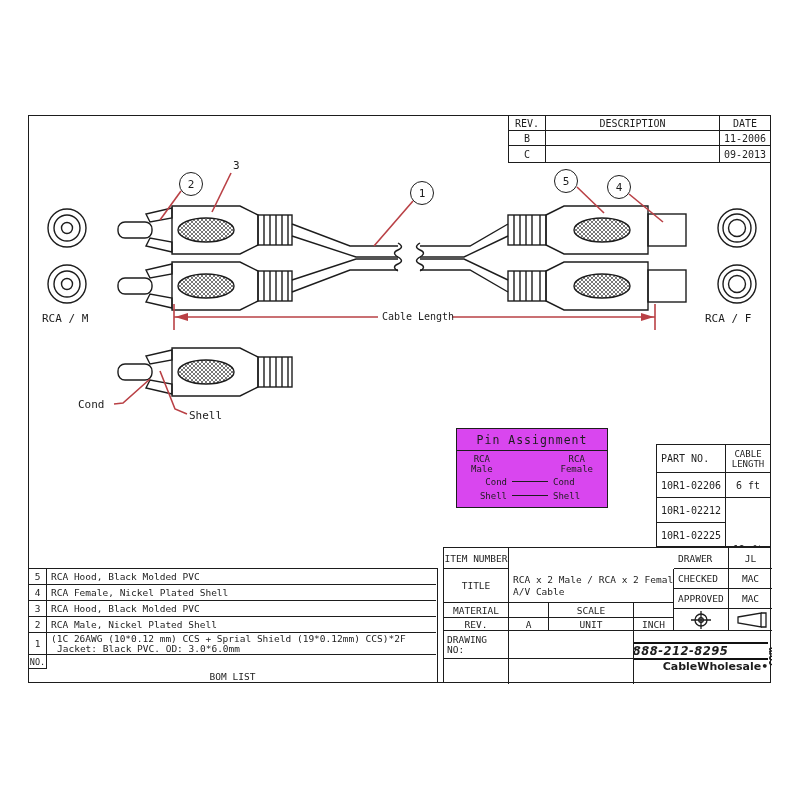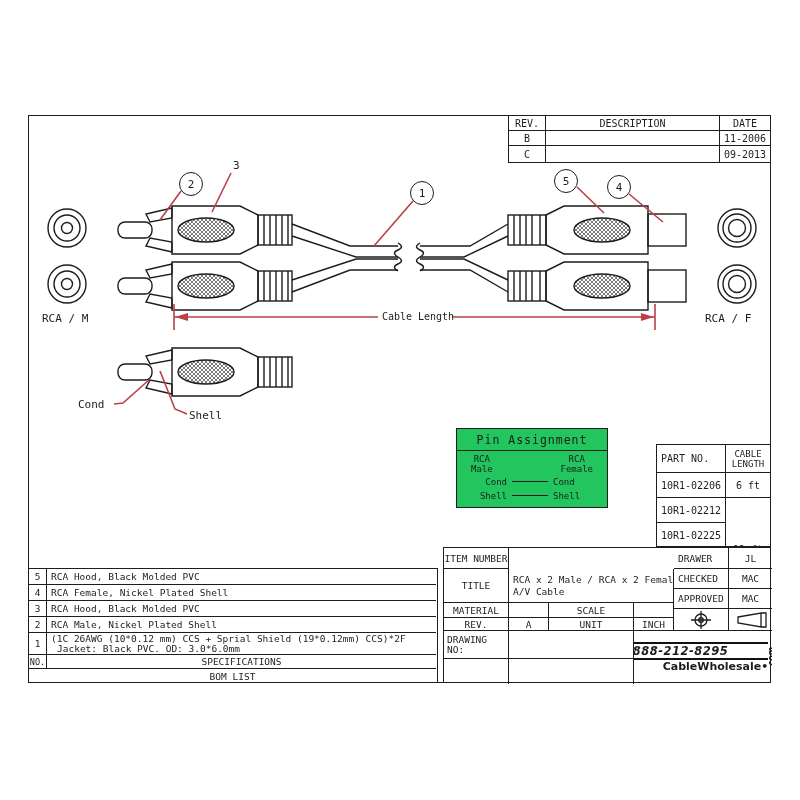--- a/index.html
+++ b/index.html
@@ -12,21 +12,21 @@
   .br{border-right:1px solid #1d1d1d;}
   .bb{border-bottom:1px solid #1d1d1d;}
   .left{justify-content:flex-start;padding-left:4px;}
   
   #rev-table{left:508px;top:115px;width:263px;height:48px;border:1.5px solid #1d1d1d;
     display:grid;grid-template-columns:37px 174px 1fr;grid-template-rows:15px 15px 1fr;background:#fff;}
   
   #part-table{left:656px;top:444px;width:115px;height:103px;border:1.5px solid #1d1d1d;background:#fff;}
   #part-table .cell{position:absolute;}
   
-  #pin-box{left:456px;top:428px;width:152px;height:80px;border:1.5px solid #1d1d1d;background:#22c55e;}
+  #pin-box{left:456px;top:428px;width:152px;height:80px;border:1.5px solid #1d1d1d;background:#d946ef;}
   #pin-title{height:21px;border-bottom:1.5px solid #1d1d1d;display:flex;align-items:center;
     justify-content:center;font-size:11.5px;letter-spacing:1px;}
   .pin-hdr{display:flex;justify-content:space-between;padding:3px 14px 0 14px;font-size:9px;line-height:10px;}
   .pin-hdr div{text-align:center;}
   .pin-row{display:flex;align-items:center;padding:1px 8px 0 8px;font-size:9px;height:13px;}
   .pin-row .lbl-l{width:42px;text-align:right;}
   .pin-row .lbl-r{width:46px;text-align:left;}
   .pin-row .wire{flex:1;border-top:1.5px solid #1d1d1d;margin:0 5px;height:0;}
   
   #title-block{left:443px;top:547px;width:328px;height:136px;border:1.5px solid #1d1d1d;background:#fff;}
@@ -264,17 +264,16 @@
     <div class="cell br bb" style="left:0;top:32px;width:18px;height:16px;">3</div>
     <div class="cell bb left" style="left:18px;top:32px;width:389px;height:16px;">RCA Hood, Black Molded PVC</div>
     <div class="cell br bb" style="left:0;top:48px;width:18px;height:16px;">2</div>
     <div class="cell bb left" style="left:18px;top:48px;width:389px;height:16px;">RCA Male, Nickel Plated Shell</div>
     <div class="cell br bb" style="left:0;top:64px;width:18px;height:22px;">1</div>
     <div class="cell bb left bom-two" style="left:18px;top:64px;width:389px;height:22px;padding-left:4px;">
       <span>(1C 26AWG (10*0.12 mm) CCS + Sprial Shield (19*0.12mm) CCS)*2F</span>
       <span style="padding-left:6px;">Jacket: Black PVC. OD: 3.0*6.0mm</span>
     </div>
     <div class="cell br bb" style="left:0;top:86px;width:18px;height:14px;font-size:8.5px;">NO.</div>
-    <div class="cell bb" style="left:18px;top:86px;width:389px;height:14px;">SPECIFICATIONS</div>
     <div class="cell" style="left:0;top:100px;width:407px;height:15px;">BOM LIST</div>
   </div>
 
 </div>
 
 </body></html>

